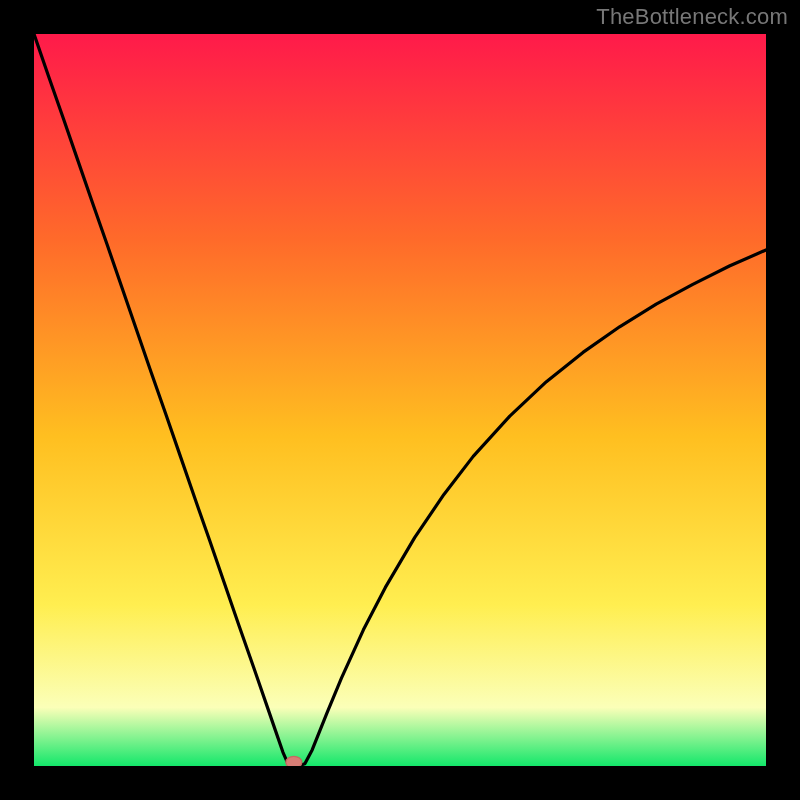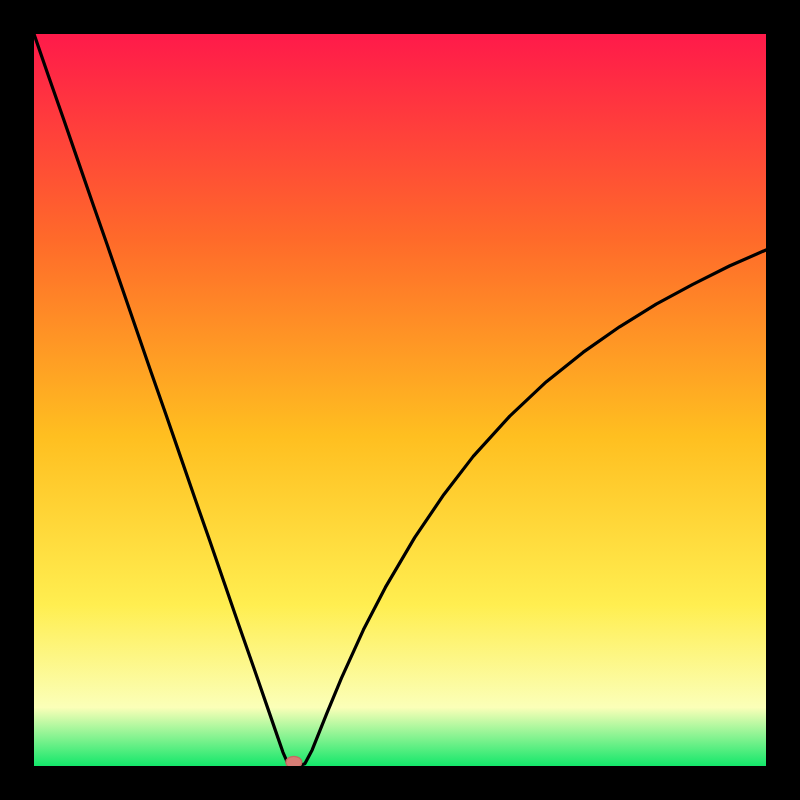--- a/index.html
+++ b/index.html
@@ -34,20 +34,21 @@
     top: 34px;
     width: 732px;
     height: 732px;
   }
   svg { display: block; }
 </style>
 </head>
 <body>
 
 <div class="frame">
+  <div class="watermark">TheBottleneck.com</div>
 
   <div class="plot">
     <svg id="chart-svg" width="732" height="732" viewBox="0 0 732 732" preserveAspectRatio="none">
       <defs>
         <linearGradient id="bg-grad" x1="0" y1="0" x2="0" y2="1">
           <stop id="g0" offset="0%" stop-color="#ff1a4a"></stop>
           <stop id="g1" offset="28%" stop-color="#ff6a2a"></stop>
           <stop id="g2" offset="55%" stop-color="#ffbf20"></stop>
           <stop id="g3" offset="78%" stop-color="#ffee50"></stop>
           <stop id="g4" offset="92%" stop-color="#fbffb8"></stop>

